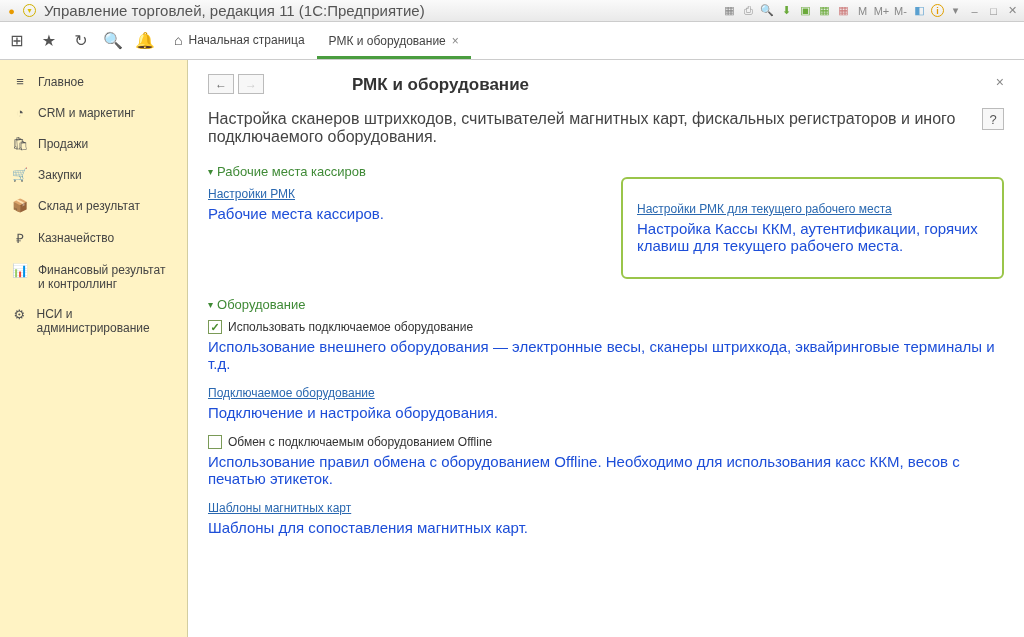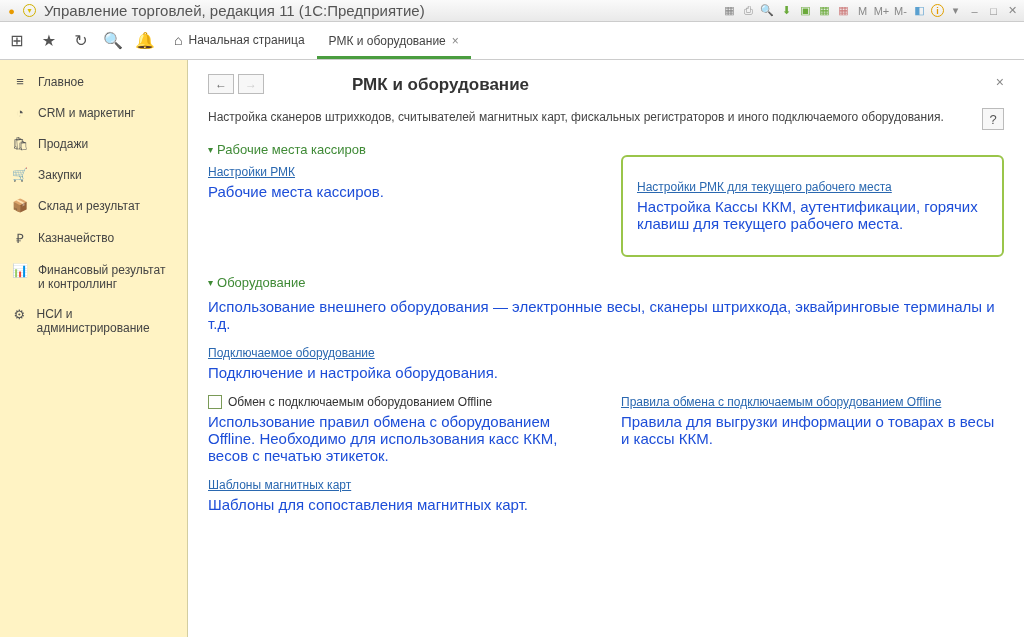--- a/index.html
+++ b/index.html
@@ -31,21 +31,21 @@
   .side-icon { width: 16px; text-align: center; font-size: 13px; color: #555; }
 
   .content { flex: 1; background: #fff; position: relative; padding: 14px 20px; overflow: hidden; }
   .nav-arrows { display: flex; gap: 4px; margin-bottom: 2px; }
   .arrow-btn { width: 26px; height: 20px; border: 1px solid #bbb; background: #f7f7f7; display: flex; align-items: center; justify-content: center; font-size: 12px; color: #666; }
   .page-title { font-size: 17px; font-weight: bold; color: #333; }
   .header-row { display:flex; align-items:center; gap:88px; margin-bottom:14px;}
   .close-page { position: absolute; top: 14px; right: 20px; font-size: 14px; color: #888; }
   .help-btn { position: absolute; top: 48px; right: 20px; width: 22px; height: 22px; border: 1px solid #bbb; background: #f7f7f7; display:flex; align-items:center; justify-content:center; font-size:13px; color:#555;}
 
-  .desc { font-size: 12px; color: #444; margin-bottom: 18px; }
+  .desc { font-size: 16px; color: #444; margin-bottom: 18px; }
   .section-title { color: #3f8a36; font-size: 13px; margin-bottom: 8px; display:flex; align-items:center; gap:4px;}
   .section-title .chev { font-size:10px;}
 
   .two-col { display: flex; gap: 30px; }
   .col { flex: 1; min-width: 0; }
   .link { color: #2a68b0; text-decoration: underline; font-size: 12px; display: inline-block; margin-bottom: 4px; text-align: right; }
   .subtext { font-size: 15px; color: #1d4ed8; margin-bottom: 14px; }
 
   .highlight-box { border: 2px solid #9ac54a; border-radius: 6px; padding: 23px 14px; margin-top:-10px;}
 
@@ -172,36 +172,36 @@
           </div>
         </div>
       </div>
     </div>
 
     <div class="section-block">
       <div class="section-title">
         <span class="chev">▾</span>
         <span>Оборудование</span>
       </div>
+      <div class="check-row">
+        <span class="checkbox checked"></span>
+        <span class="check-label">Использовать подключаемое оборудование</span>
+      </div>
       <div class="subtext">Использование внешнего оборудования — электронные весы, сканеры штрихкода, эквайринговые терминалы и т.д.</div>
 
       <a class="link">Подключаемое оборудование</a>
       <div class="subtext">Подключение и настройка оборудования.</div>
 
       <div class="two-col">
         <div class="col">
           <div class="check-row">
             <span class="checkbox"></span>
             <span class="check-label">Обмен с подключаемым оборудованием Offline</span>
           </div>
           <div class="subtext">Использование правил обмена с оборудованием Offline. Необходимо для использования касс ККМ, весов с печатью этикеток.</div>
         </div>
-        <div class="col">
-          <a class="link">Правила обмена с подключаемым оборудованием Offline</a>
-          <div class="subtext">Правила для выгрузки информации о товарах в весы и кассы ККМ.</div>
-        </div>
       </div>
 
       <a class="link">Шаблоны магнитных карт</a>
       <div class="subtext">Шаблоны для сопоставления магнитных карт.</div>
     </div>
   </div>
 </div>
 
 </body></html>

